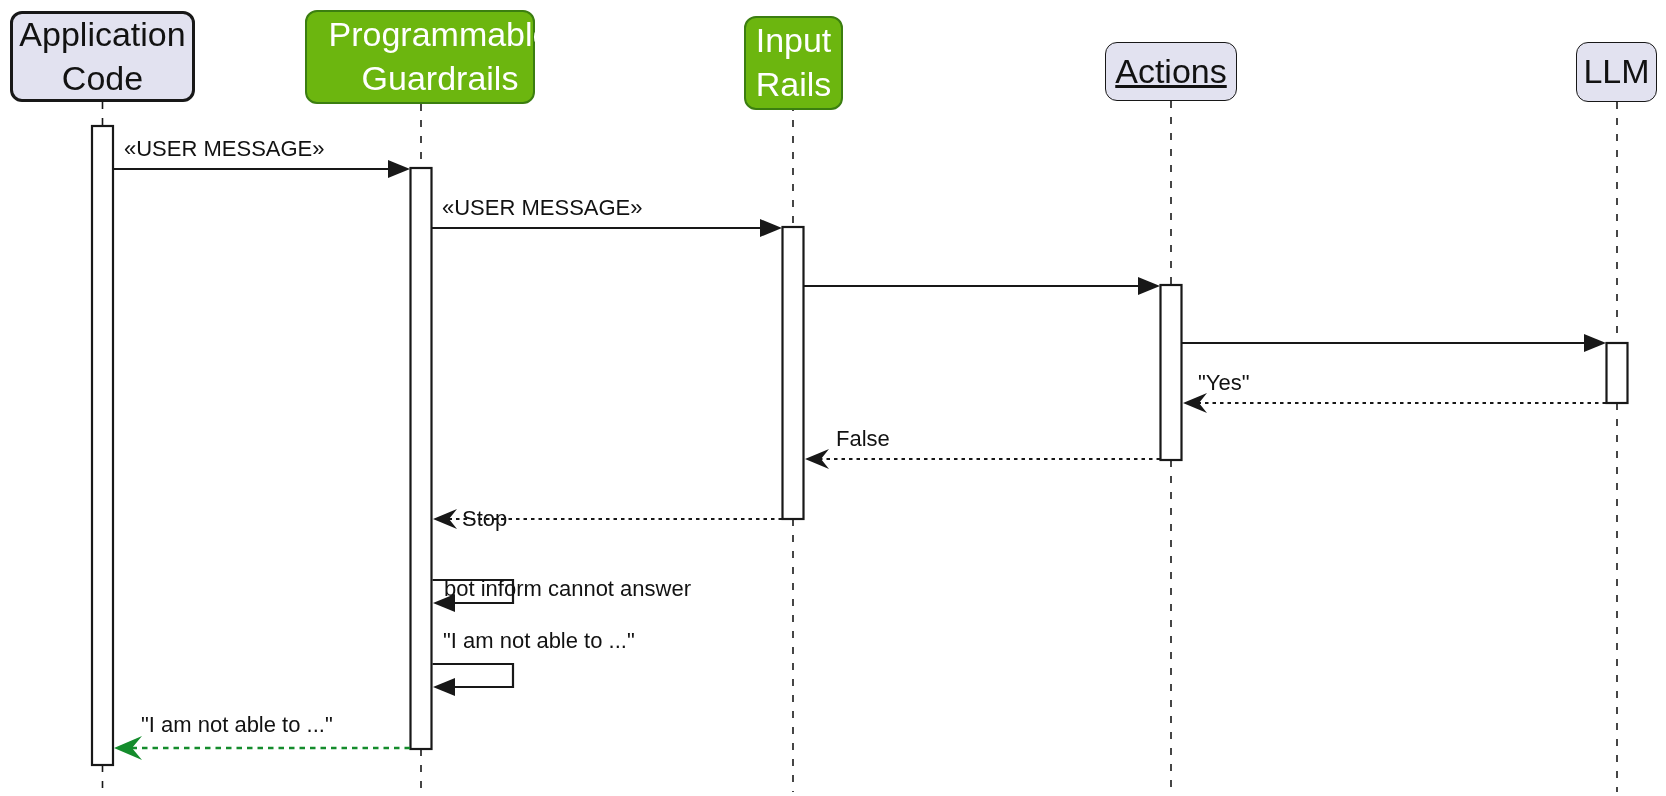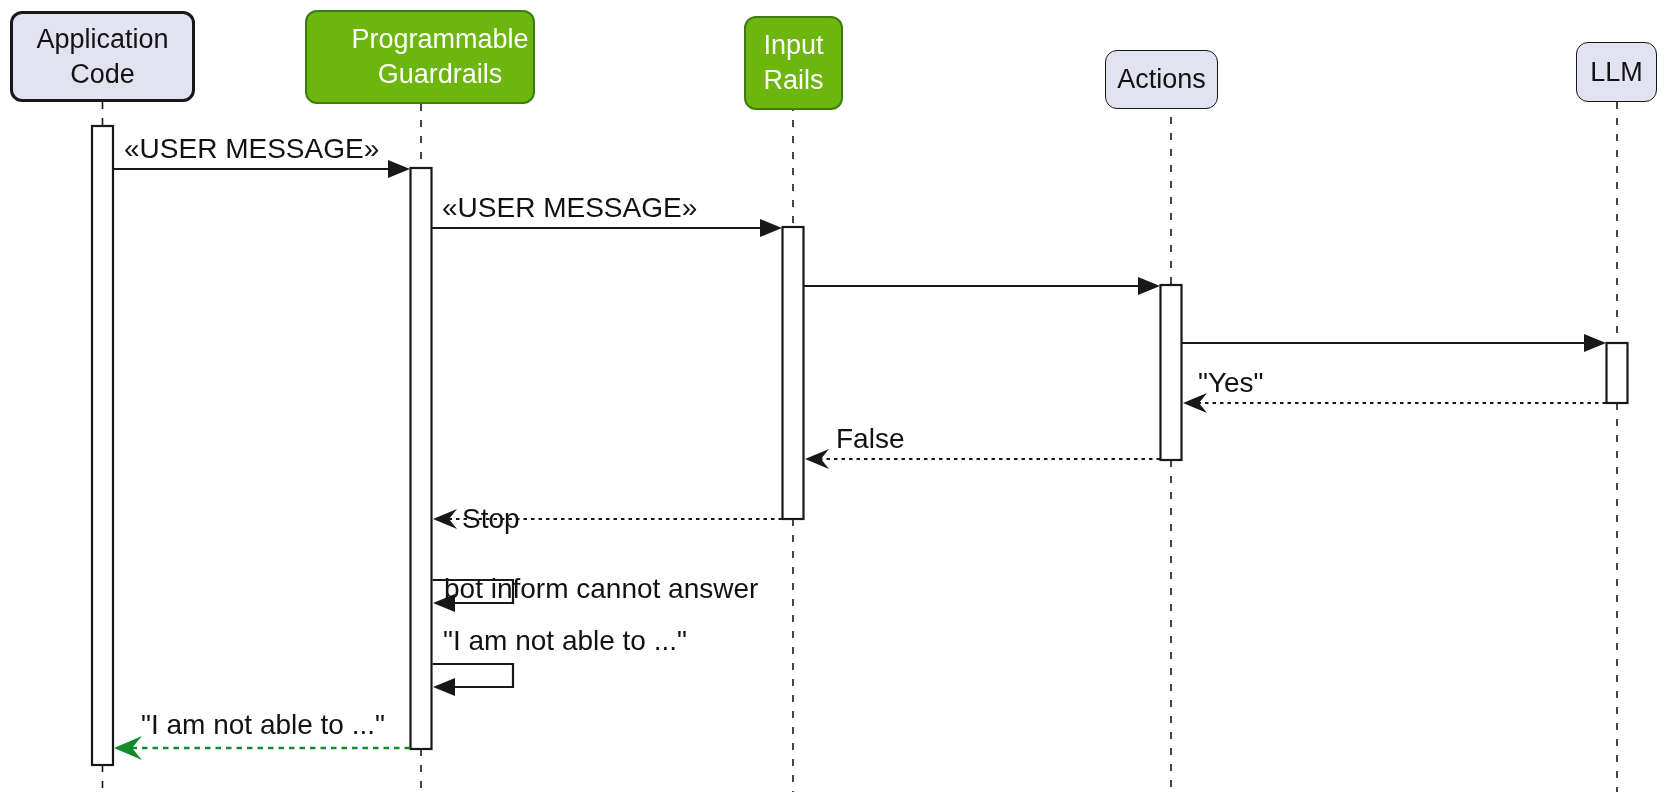--- a/index.html
+++ b/index.html
@@ -22,37 +22,37 @@
   .lifeline{stroke:var(--line);stroke-width:1.6;stroke-dasharray:7 9;fill:none;}
   .bar{fill:#FFFFFF;stroke:var(--line);stroke-width:2.2;}
   .msg{stroke:var(--line);stroke-width:2.2;fill:none;}
   .msg-dotted{stroke:var(--line);stroke-width:2.2;stroke-dasharray:3.5 4;fill:none;}
   .msg-green{stroke:var(--return-green);stroke-width:2.5;stroke-dasharray:5.5 5;fill:none;}
   .head{fill:var(--line);stroke:none;}
   .vhead{fill:var(--line);stroke:none;}
   .vhead-green{fill:var(--return-green);stroke:none;}
   .participant{
     position:absolute;display:flex;align-items:center;justify-content:center;
-    text-align:center;border-radius:12px;font-size:27px;line-height:1.28;
+    text-align:center;border-radius:12px;font-size:34px;line-height:1.28;
     white-space:pre-line;box-sizing:border-box;
   }
   .participant.lavender{
     background:var(--participant-fill);
     border:2px solid var(--participant-border);
     color:var(--text-dark);
   }
   .participant.lavender.thick{border-width:3px;}
   .participant.lavender.thin{border-width:1.5px;}
   .participant.green{
     background:var(--green-fill);
     border:2px solid var(--green-border);
     color:var(--text-light);
   }
   .msg-label{
-    position:absolute;font-size:28px;line-height:26px;white-space:nowrap;color:var(--text-dark);
+    position:absolute;font-size:22px;line-height:26px;white-space:nowrap;color:var(--text-dark);
   }
 </style>
 </head>
 <body>
 
 <div class="canvas">
 
   <svg class="layer" width="1666" height="796" viewBox="0 0 1666 796">
 
     <g>
@@ -135,21 +135,21 @@
 
   <div class="participant lavender thick" style="left:10px;top:11px;width:185px;height:91px;">Application
 Code</div>
 
   <div class="participant green" style="left:305px;top:10px;width:230px;height:94px;padding-left:40px;">Programmable
 Guardrails</div>
 
   <div class="participant green" style="left:744px;top:16px;width:99px;height:94px;">Input
 Rails</div>
 
-  <div class="participant lavender thin" style="left:1105px;top:50px;width:113px;height:59px;">Actions</div>
+  <div class="participant lavender thin" style="left:1105px;top:42px;width:132px;height:59px;text-decoration:underline;">Actions</div>
 
   <div class="participant lavender thin" style="left:1576px;top:42px;width:81px;height:60px;">LLM</div>
 
   <div class="msg-label" style="left:124px;top:136px;">«USER MESSAGE»</div>
 
   <div class="msg-label" style="left:442px;top:195px;">«USER MESSAGE»</div>
 
 
 
   <div class="msg-label" style="left:1198px;top:370px;">"Yes"</div>

